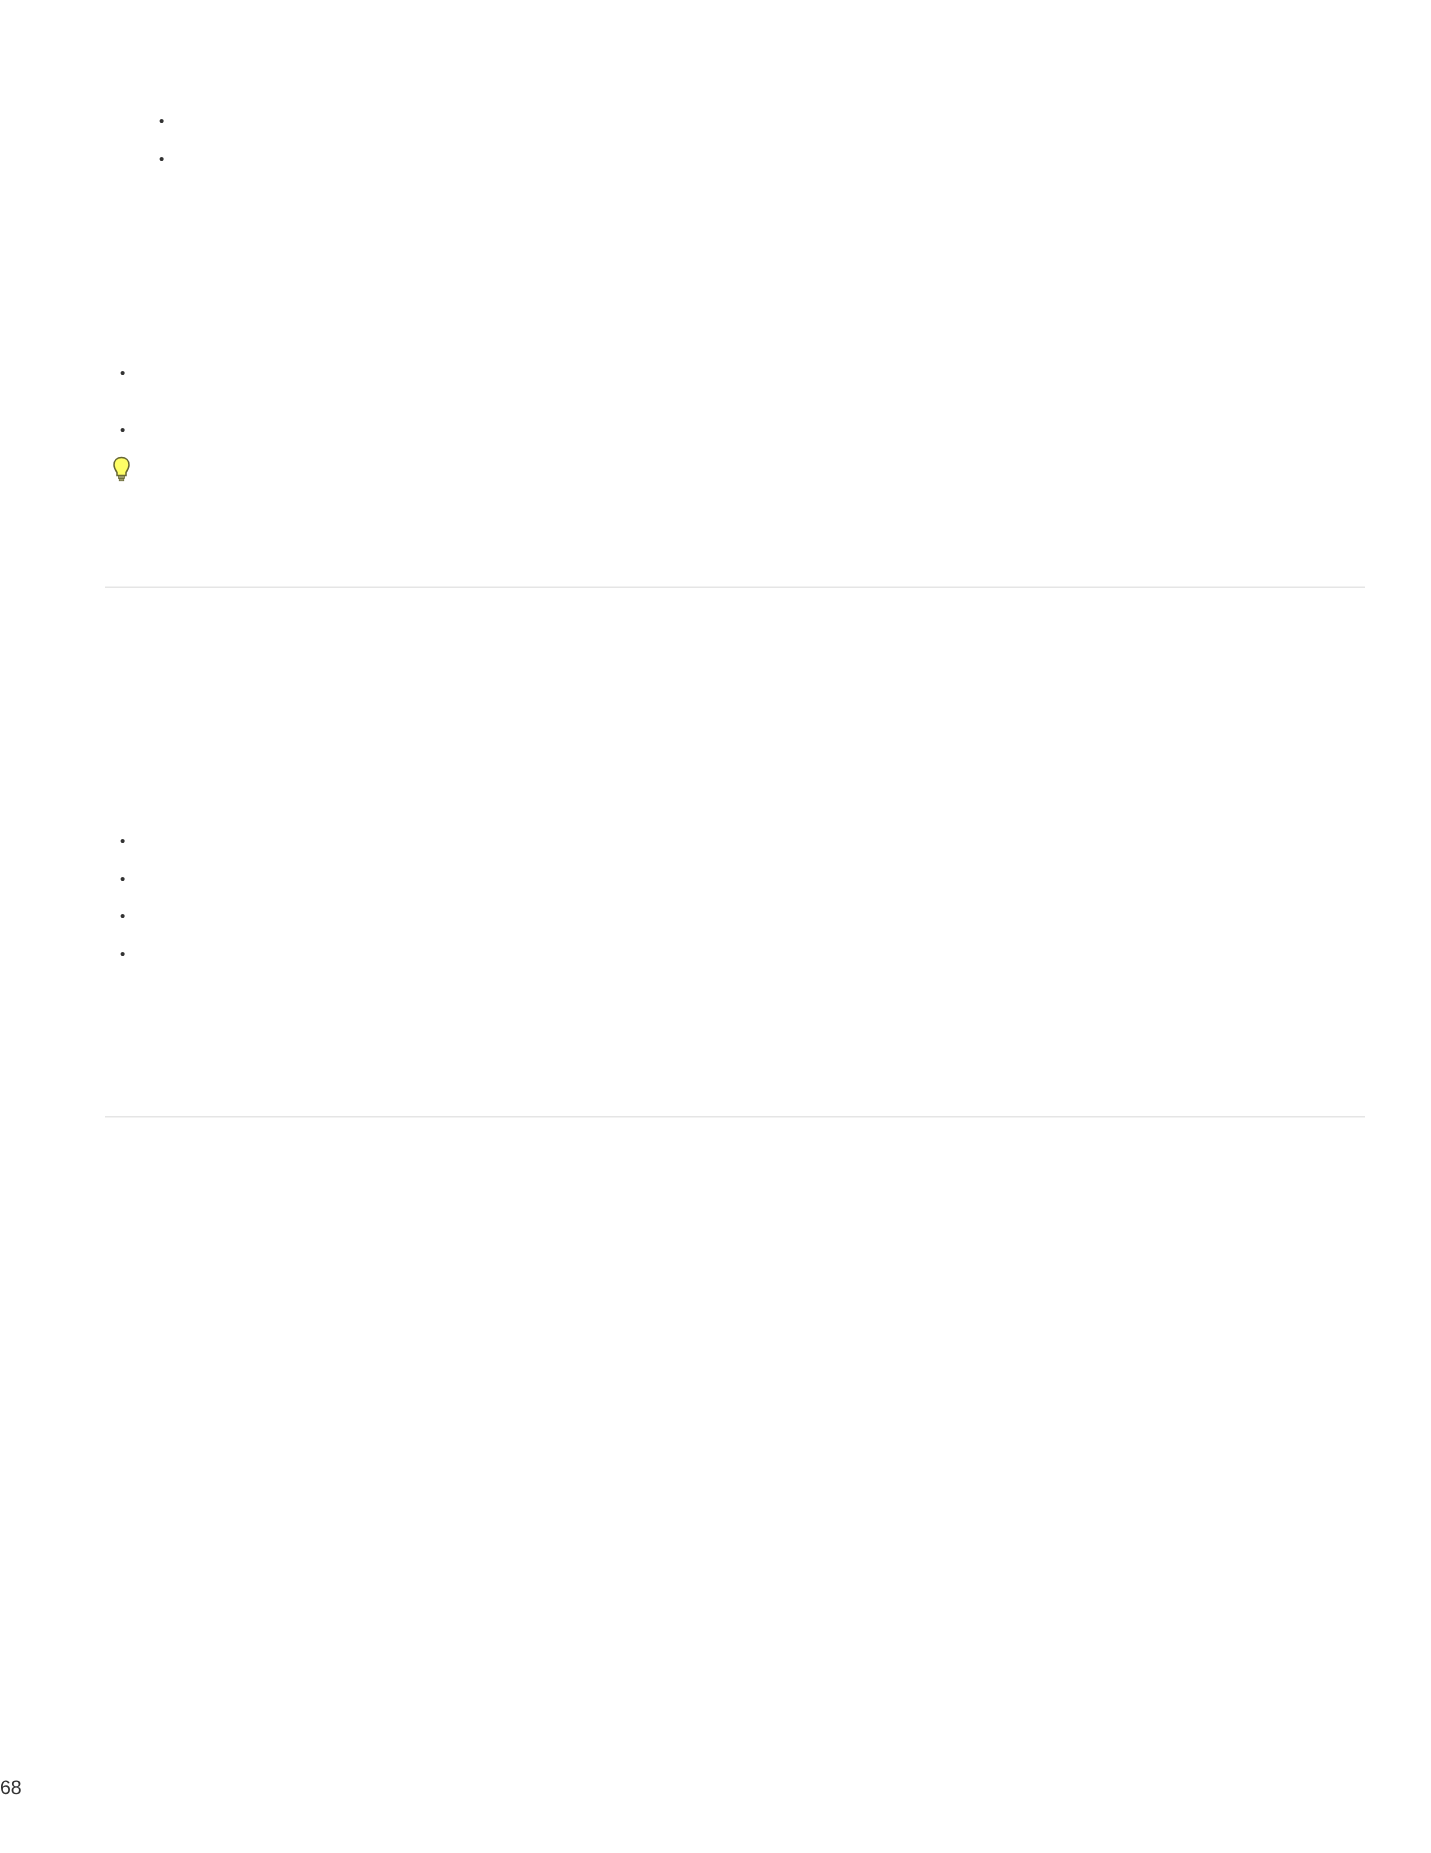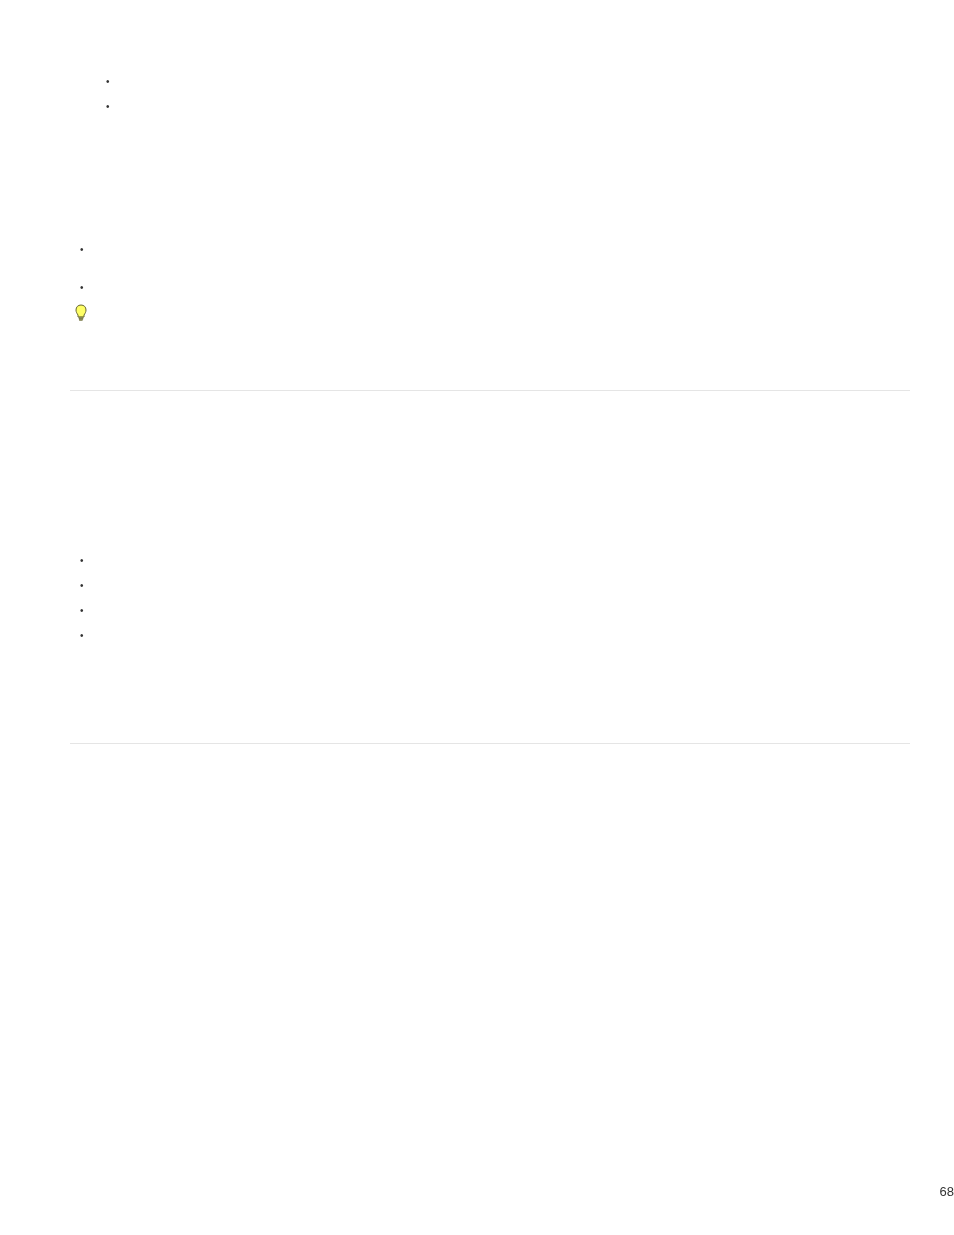--- a/index.html
+++ b/index.html
@@ -88,24 +88,23 @@
       border-top: 1px solid #e5e5e5;
       margin-top: 92px;
       margin-left: 0;
       width: 840px;
     }
     .page-number {
       position: absolute;
       bottom: 36px;
       left: 0;
       right: 0;
-      text-align: right;
+      text-align: left;
       font-size: 13px;
       color: #333;
-      padding-left: 32px;
     }
   </style>
 </head>
 <body>
 
 <div class="content">
 
   <ul class="first-list">
     <li><span></span></li>
     <li><span></span></li>

